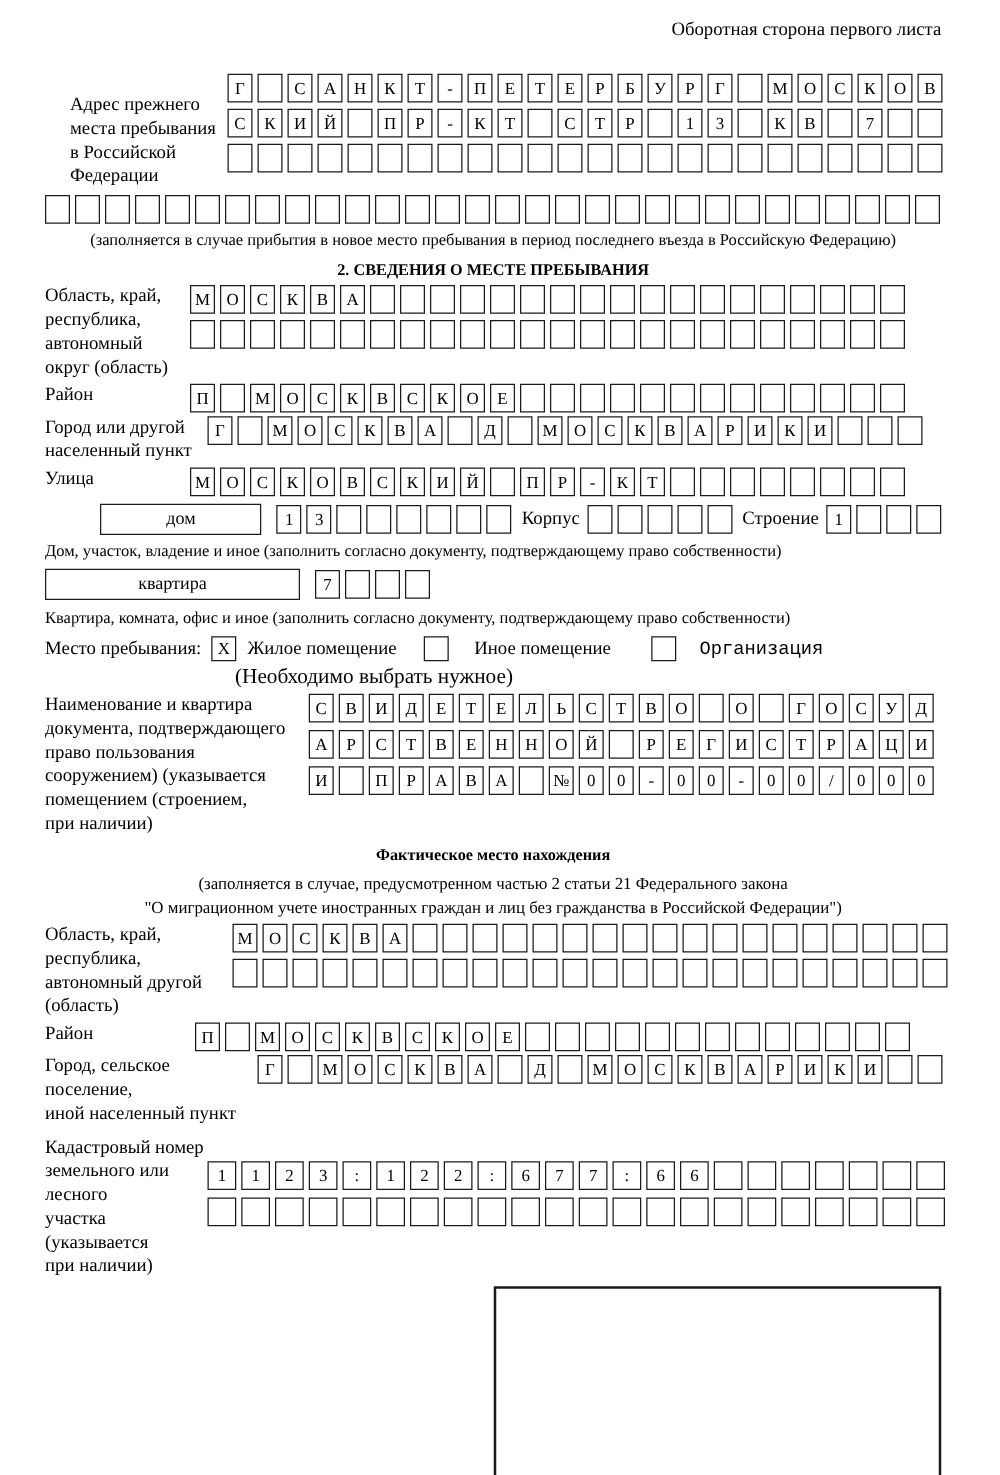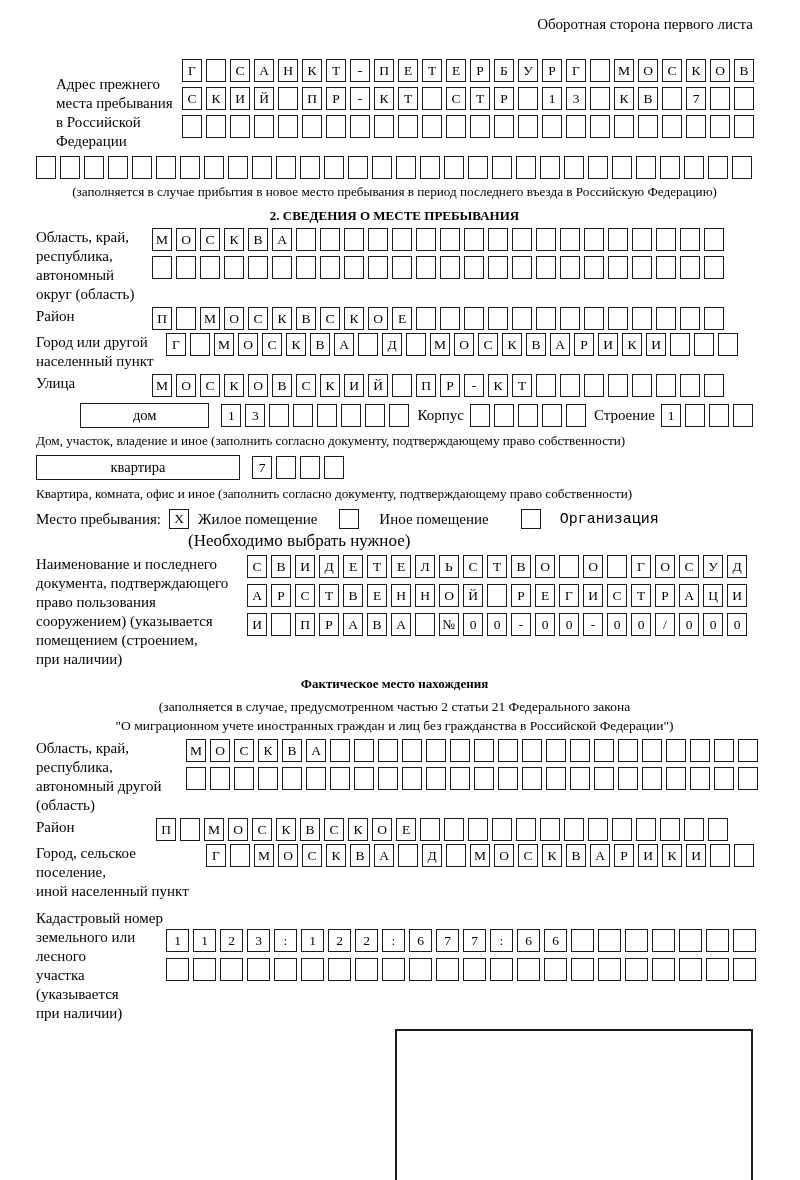--- a/index.html
+++ b/index.html
@@ -413,21 +413,21 @@
     <span style="margin-left:20px;">Иное помещение</span>
     <span class="checkbox" style="margin-left:32px;">
         <span></span>
       </span>
     <span style="margin-left:19px;font-family:Liberation Mono, monospace;">Организация</span>
   </div>
   <div class="mesto-note">(Необходимо выбрать нужное)</div>
 
   <div class="frow mt4">
     <div class="flabel w211">
-      <div>Наименование и последнего</div>
+      <div>Наименование и квартира</div>
       <div>документа, подтверждающего</div>
       <div>право пользования</div>
       <div>сооружением) (указывается</div>
       <div>помещением (строением,</div>
       <div>при наличии)</div>
     </div>
     <div class="cellcol" style="gap:6px;">
       <div class="cellrow">
           <span class="cell">С</span>
           <span class="cell">В</span>

